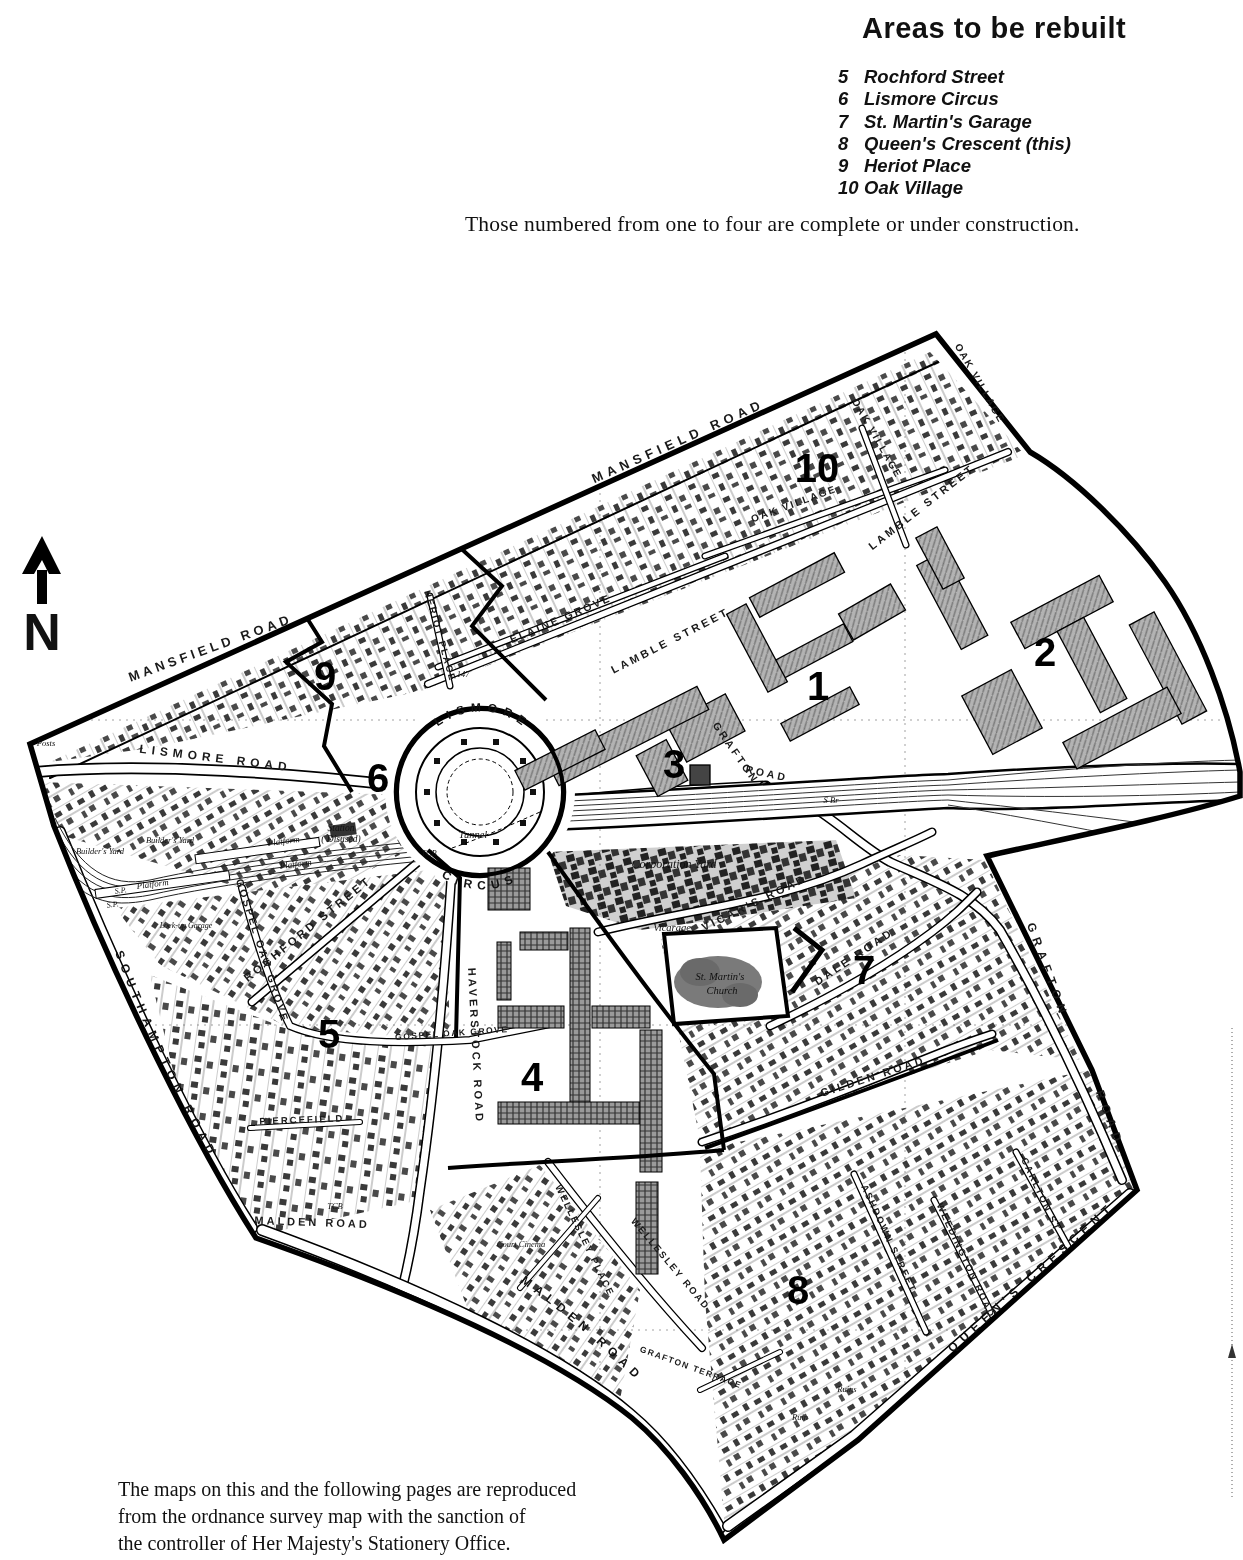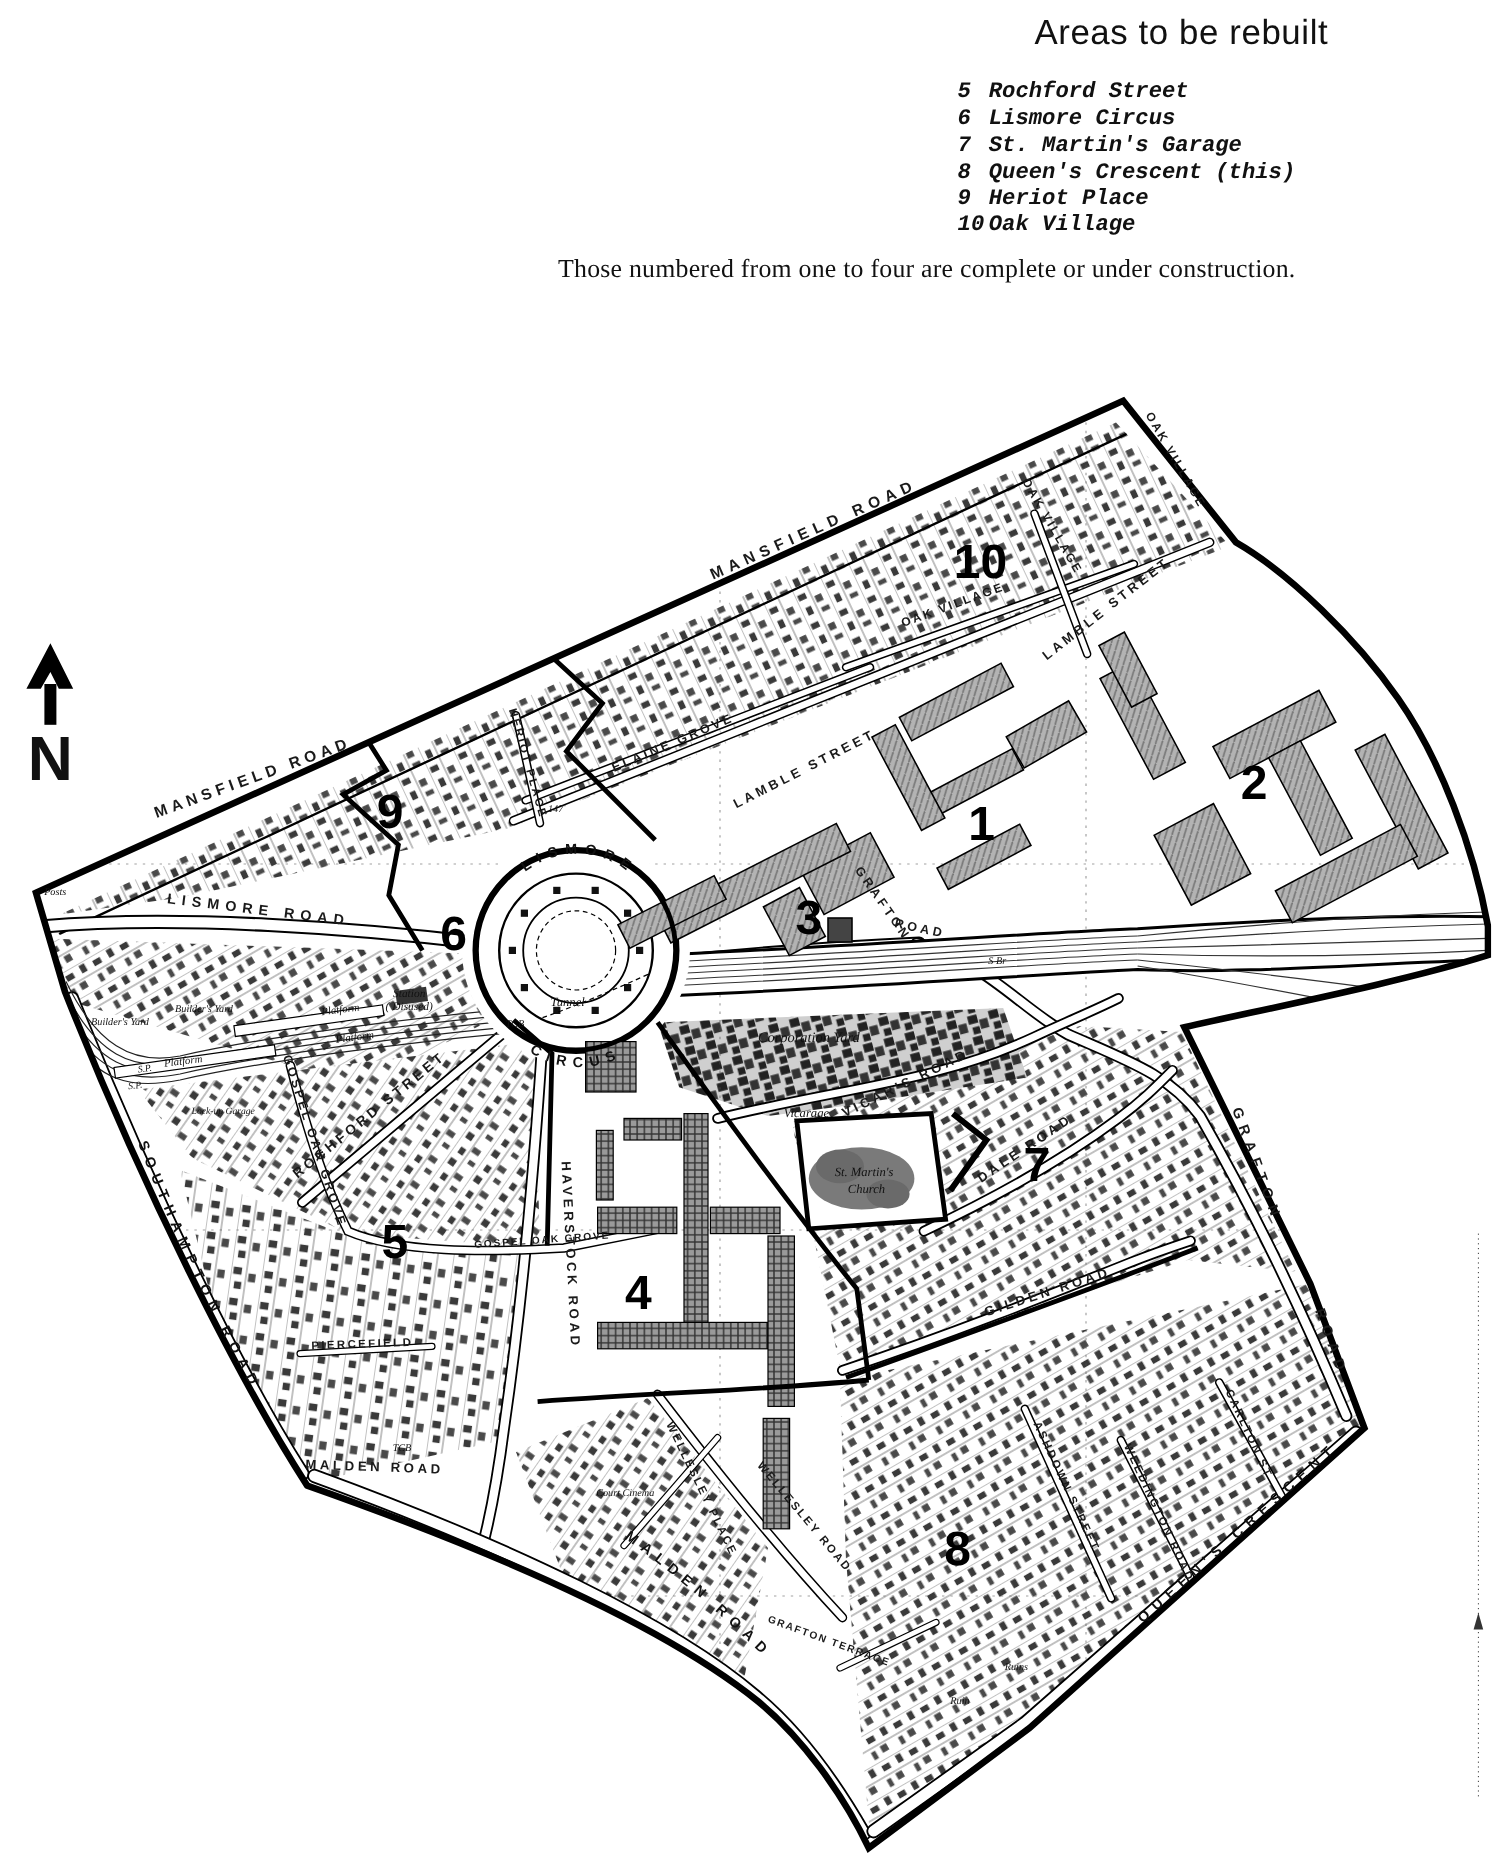--- a/index.html
+++ b/index.html
@@ -1,21 +1,21 @@
 <!DOCTYPE html>
 <html><head>
 <meta charset="utf-8">
 <style>
   html,body{margin:0;padding:0;background:#ffffff;}
   #page{position:relative;width:1243px;height:1560px;background:#ffffff;overflow:hidden;
         font-family:"Liberation Sans",sans-serif;color:#111;}
   #map-svg{position:absolute;left:0;top:0;}
-  .hdr-title{position:absolute;left:862px;top:12px;font-size:29px;font-weight:400;
+  .hdr-title{position:absolute;left:862px;top:12px;font-size:29px;font-weight:700;
              letter-spacing:.5px;font-family:"Liberation Sans",sans-serif;}
-  .legend{position:absolute;left:798px;top:66px;font-family:Liberation Mono, monospace;}
+  .legend{position:absolute;left:838px;top:66px;font-family:Liberation Sans, sans-serif;}
   .legend-row{height:22.3px;line-height:22.3px;font-size:18.5px;font-weight:700;font-style:italic;}
   .legend-num{display:inline-block;width:26px;}
   .note{position:absolute;left:465px;top:212px;font-family:"Liberation Serif",serif;
         font-size:21.5px;letter-spacing:.2px;text-align:right;}
   .footer{position:absolute;left:118px;top:1476px;font-family:"Liberation Serif",serif;
           font-size:20px;line-height:27px;}
   text{fill:#111;}
   .st{font-family:"Liberation Sans",sans-serif;font-weight:700;fill:#1a1a1a;}
   .pl{font-family:"Liberation Serif",serif;font-style:italic;fill:#111;}
   .num{font-family:"Liberation Sans",sans-serif;font-weight:900;font-size:40px;fill:#000;}
@@ -367,14 +367,19 @@
       <rect x="37" y="570" width="10" height="34" fill="#000"></rect>
       <text x="42" y="650" text-anchor="middle" font-size="52" font-weight="900" font-family="Liberation Sans, sans-serif">N</text>
     </g>
 
     <g>
       <line x1="1232" y1="1028" x2="1232" y2="1500" stroke="#333" stroke-width="0.8" stroke-dasharray="1,3"></line>
       <polygon points="1228,1358 1232,1344 1236,1358" fill="#333"></polygon>
     </g>
   </svg>
 
+  <div class="footer">
+    <div>The maps on this and the following pages are reproduced</div>
+    <div>from the ordnance survey map with the sanction of</div>
+    <div>the controller of Her Majesty's Stationery Office.</div>
+  </div>
 
 </div>
 
 </body></html>

